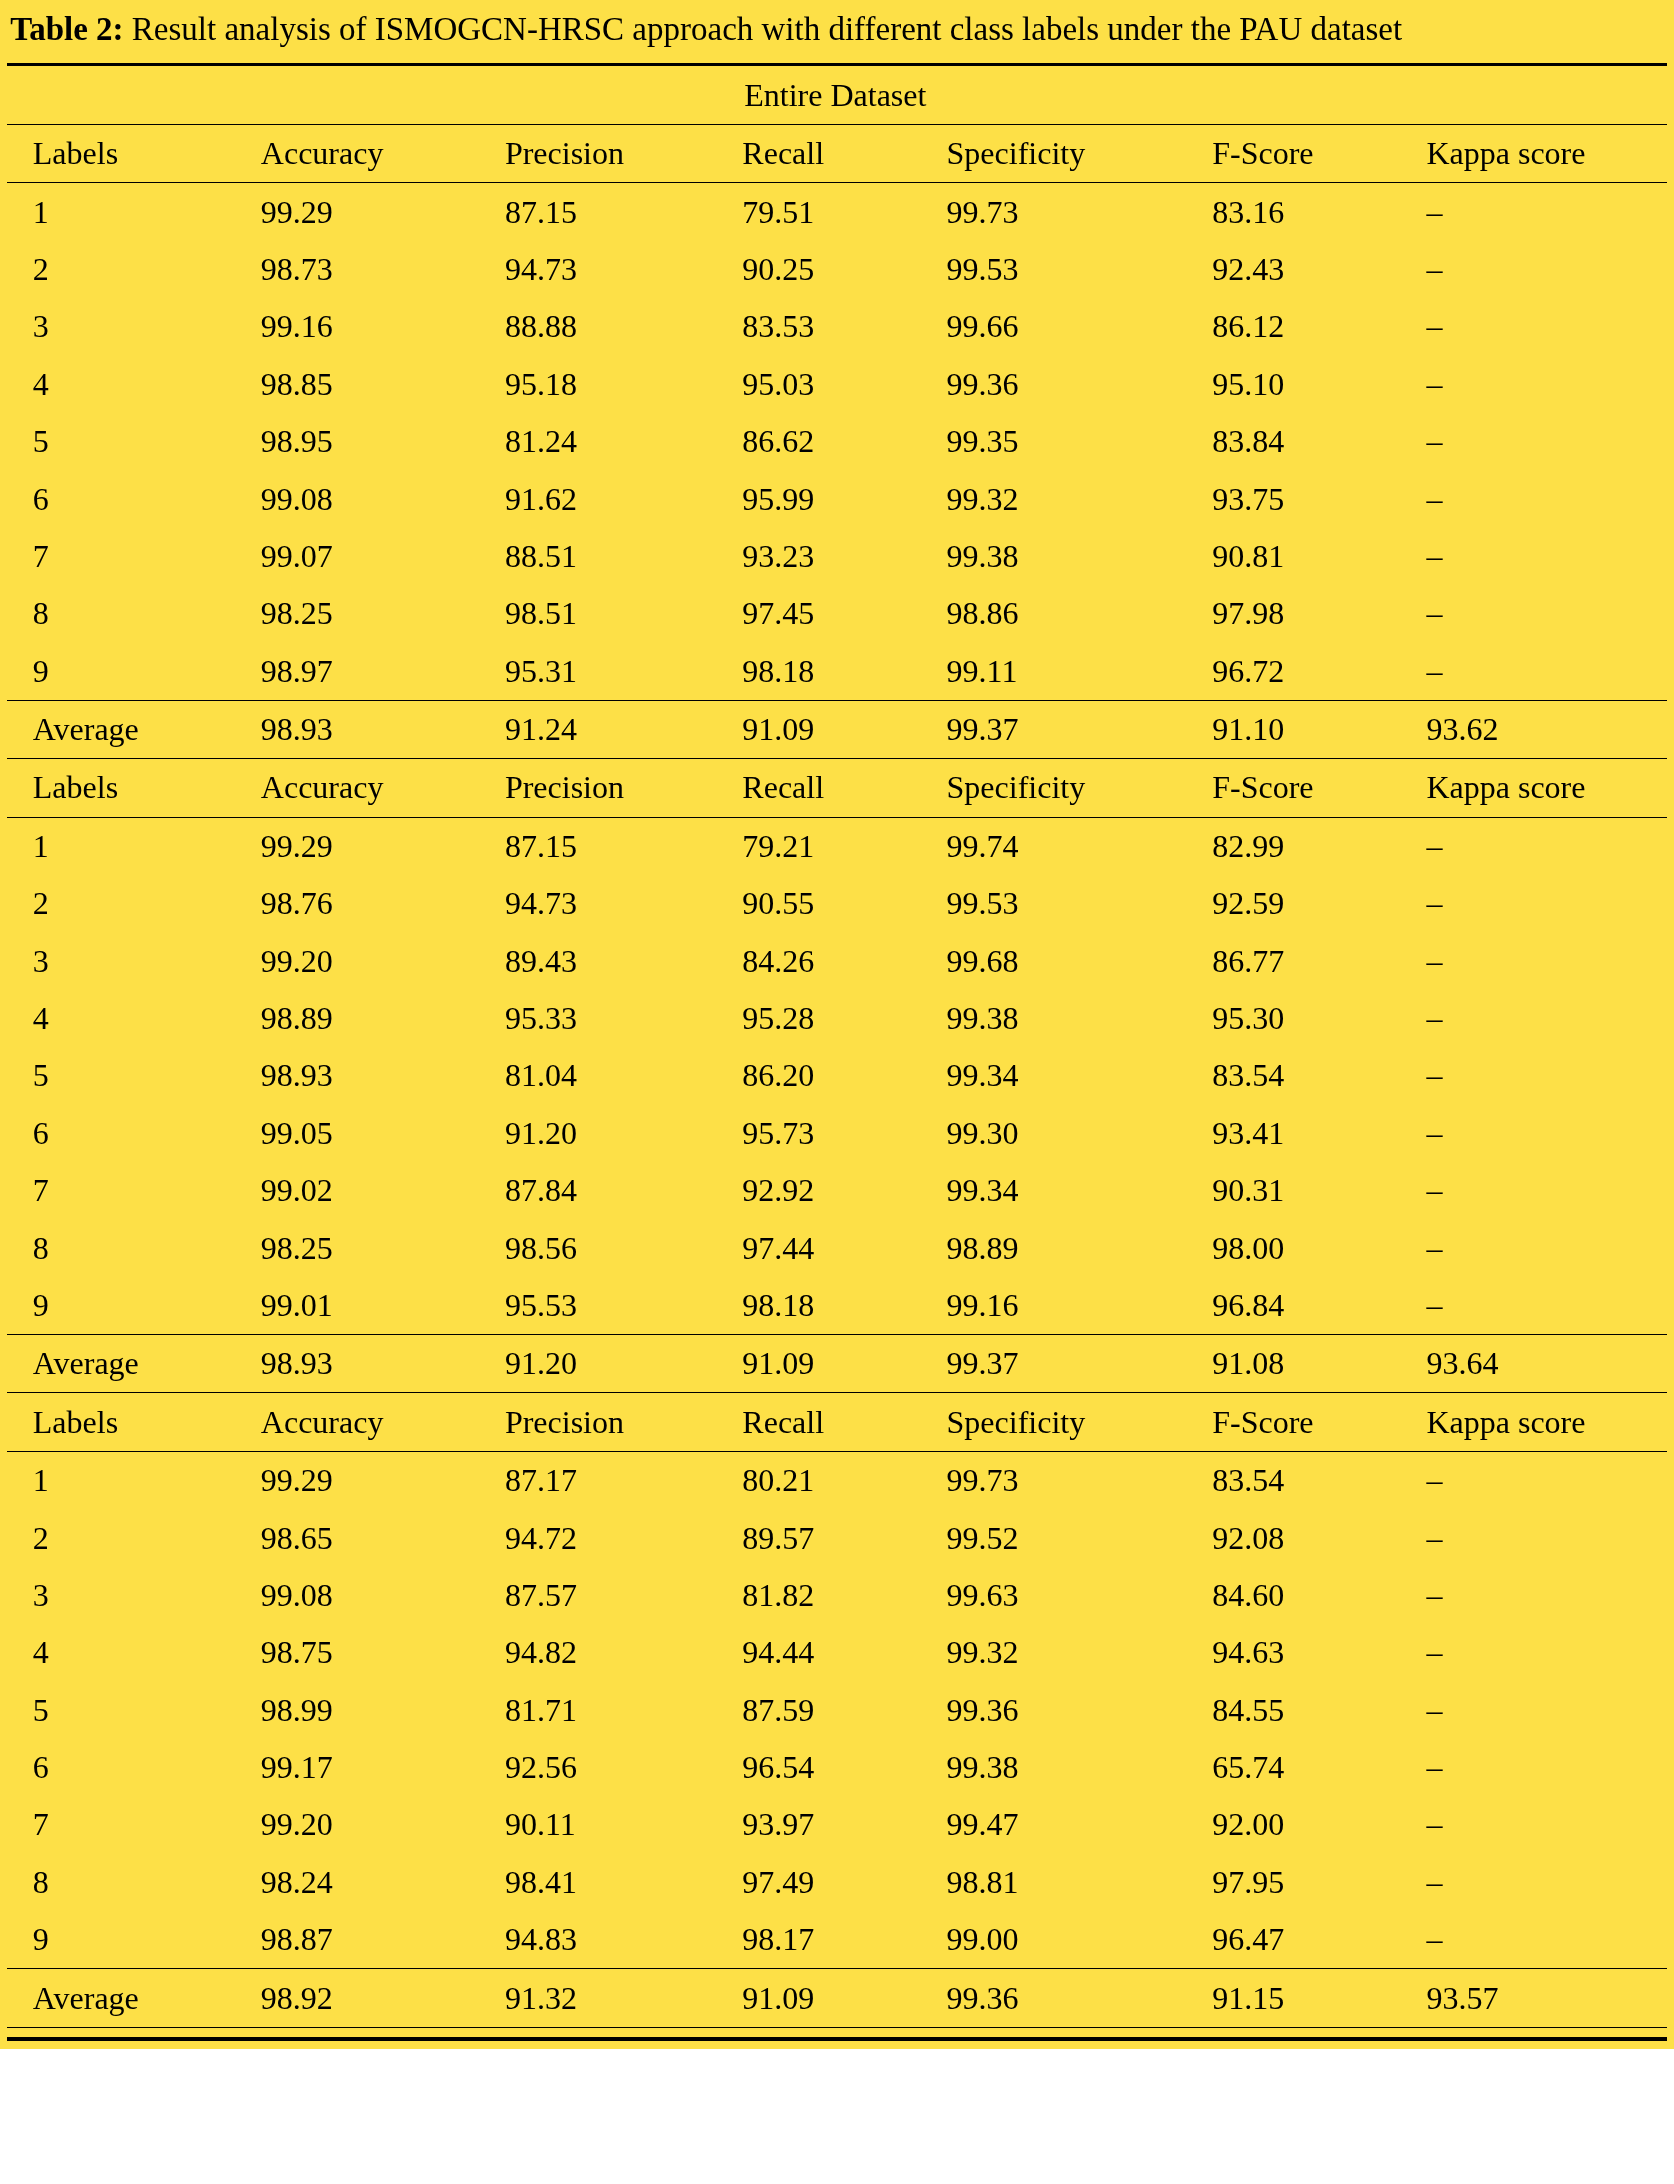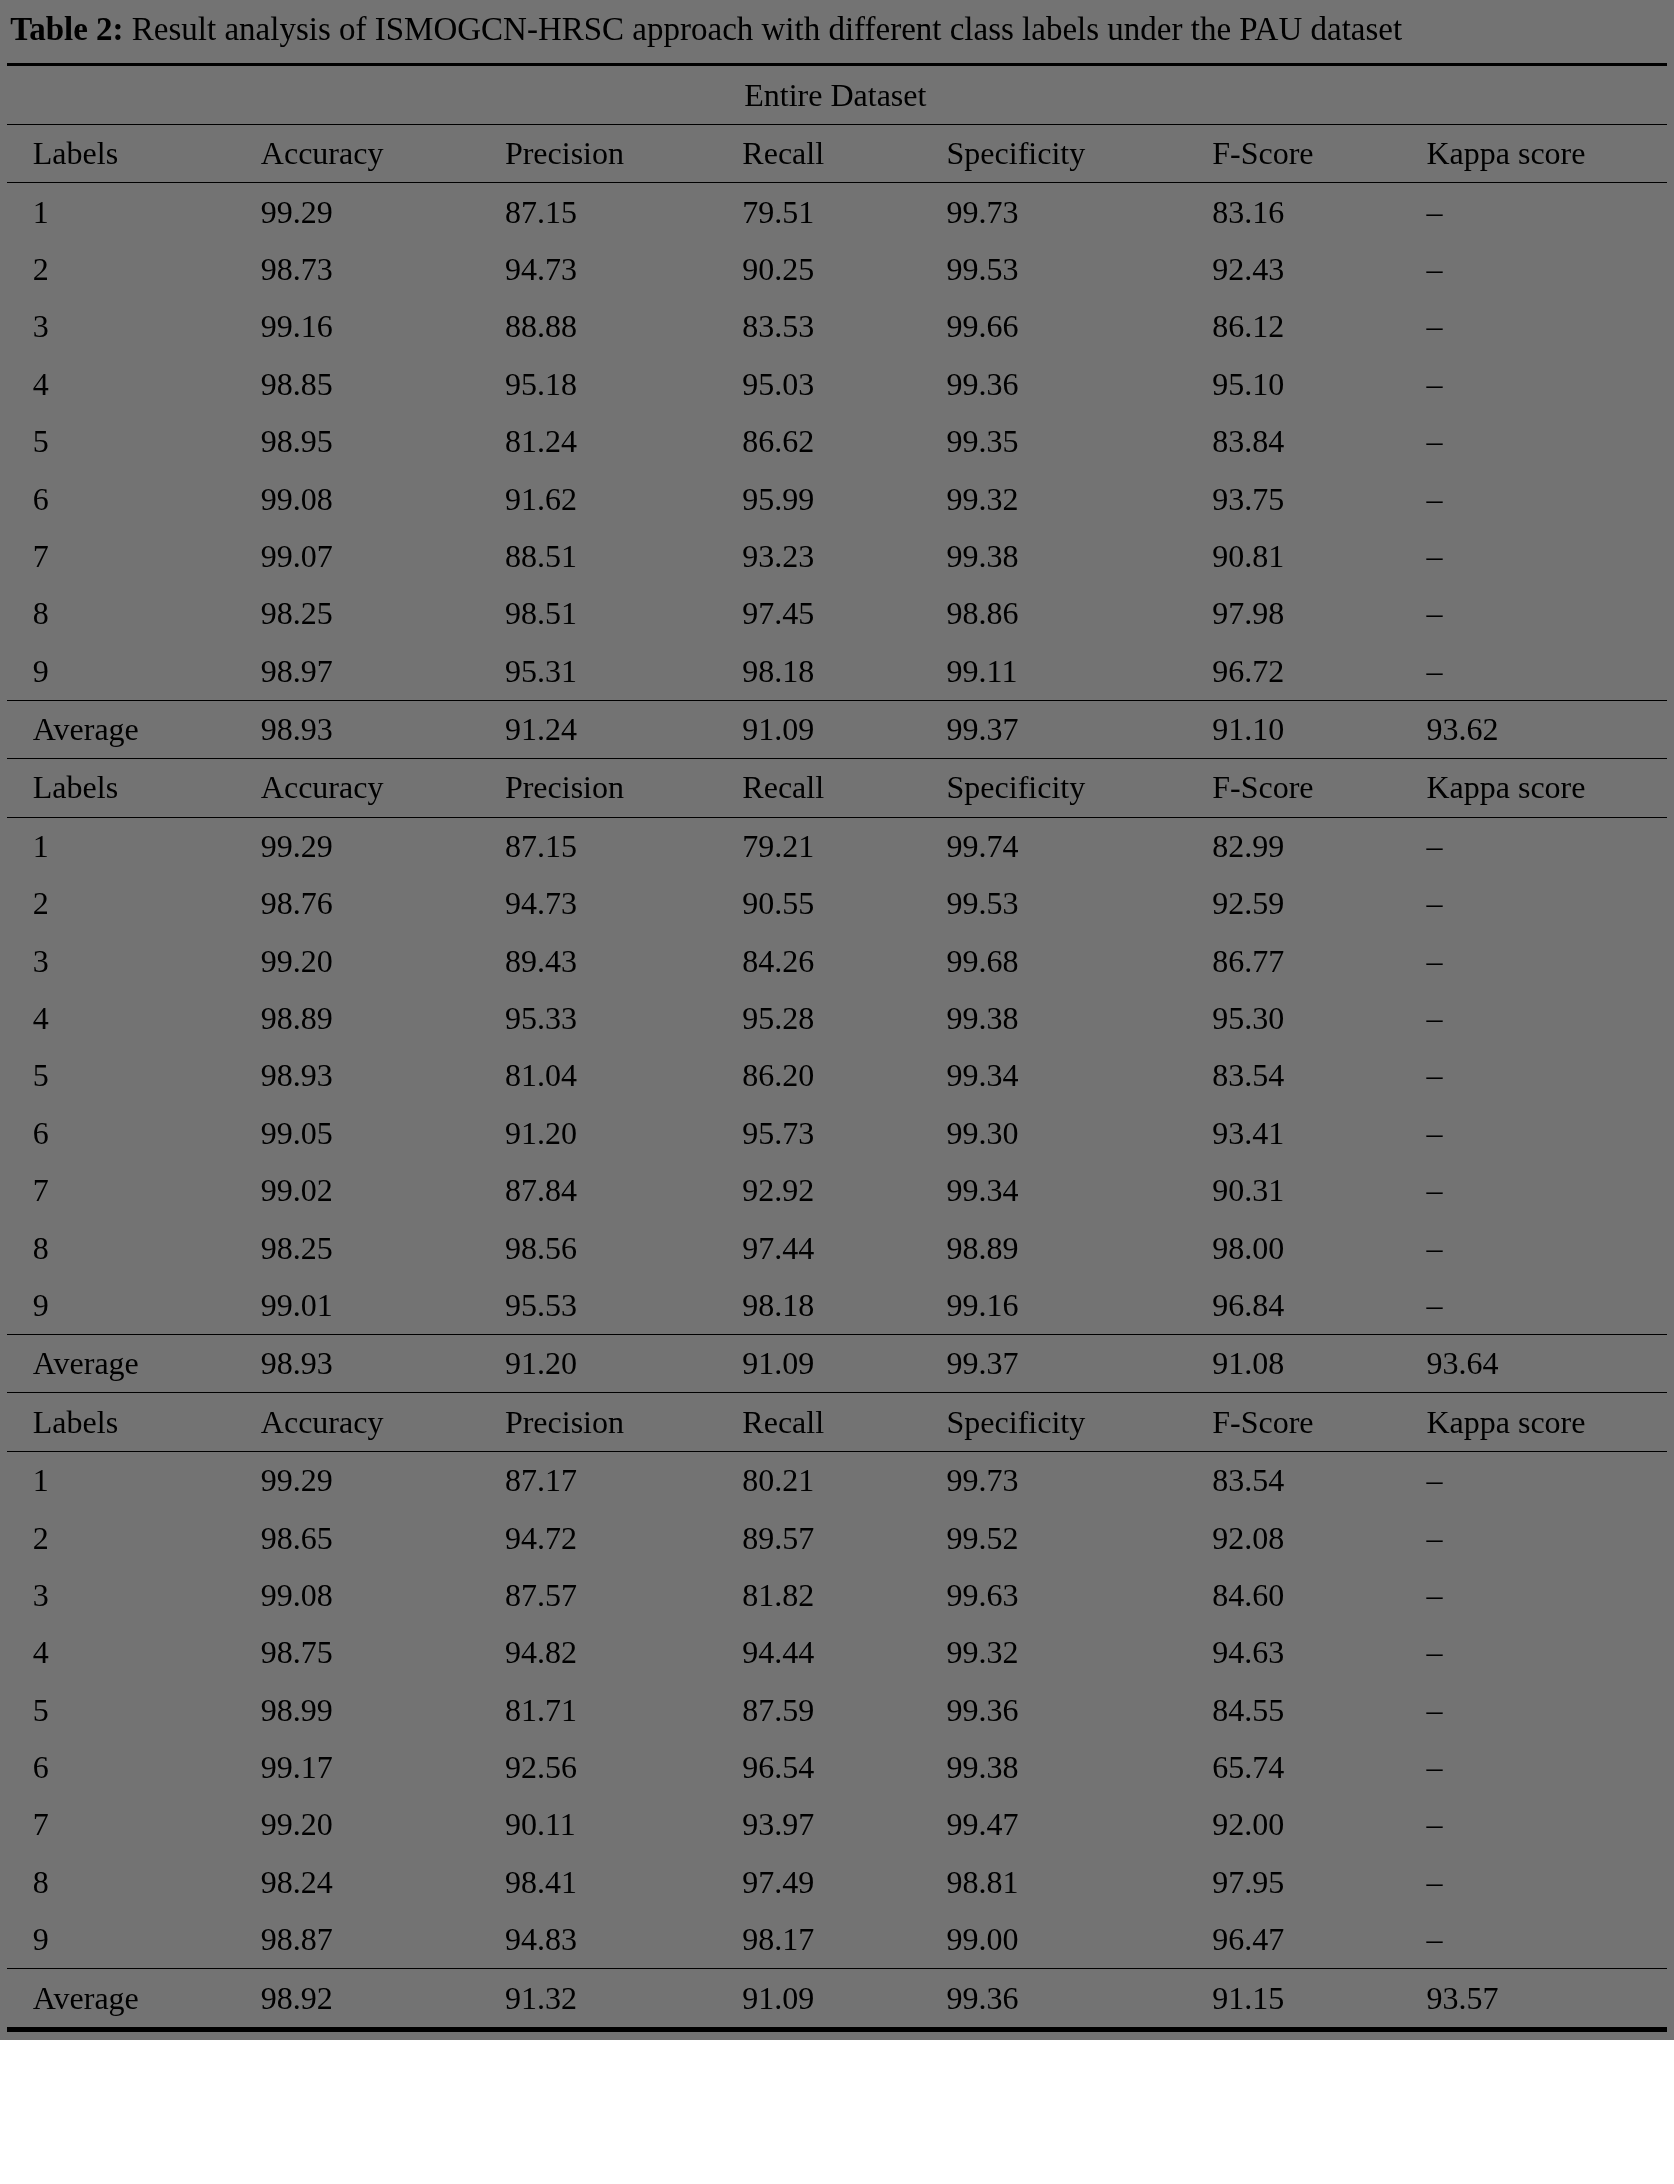--- a/index.html
+++ b/index.html
@@ -6,33 +6,33 @@
   html, body {
     margin: 0;
     padding: 0;
     background: #ffffff;
     color: #000000;
     font-family: "Liberation Serif", "DejaVu Serif", serif;
   }
   .page {
     width: 1674px;
     padding: 6.8px 6.8px 8.6px 6.8px;
-    background: #737373;
+    background: #fde047;
   }
   .caption {
     font-size: 33px;
     line-height: 1.2;
     margin: 3.4px 0 13.7px 3.4px;
     white-space: nowrap;
   }
   .caption .caption-label { font-weight: bold; }
   .table-wrap {
     border-top: 3.4px solid #000;
     border-bottom: 4.3px solid #000;
-    padding-bottom: 0;
+    padding-bottom: 9px;
   }
   table {
     width: 100%;
     border-collapse: collapse;
     table-layout: fixed;
     font-size: 32px;
   }
   col.c1 { width: 15.3%; }
   col.c2 { width: 14.7%; }
   col.c3 { width: 14.3%; }

